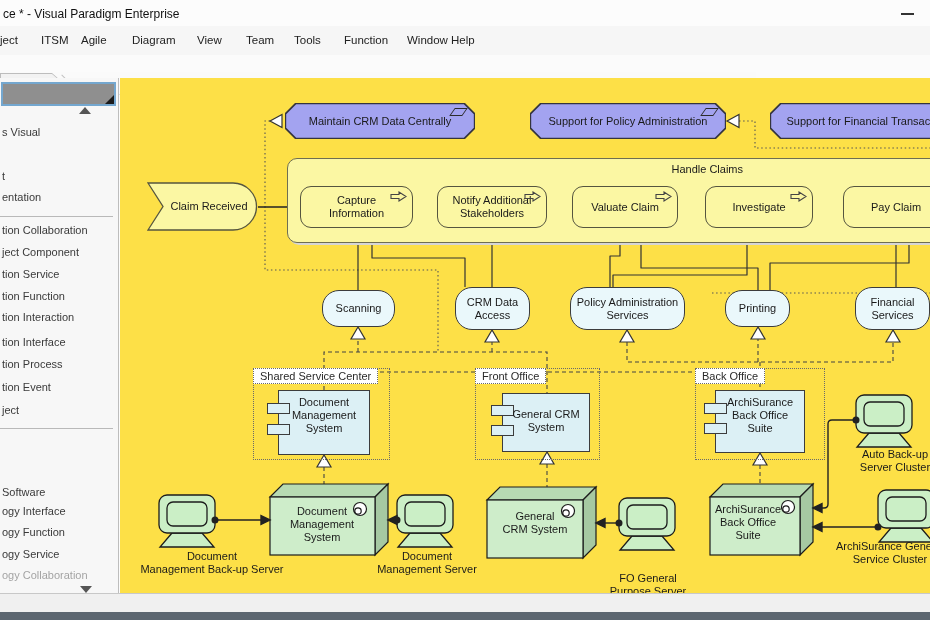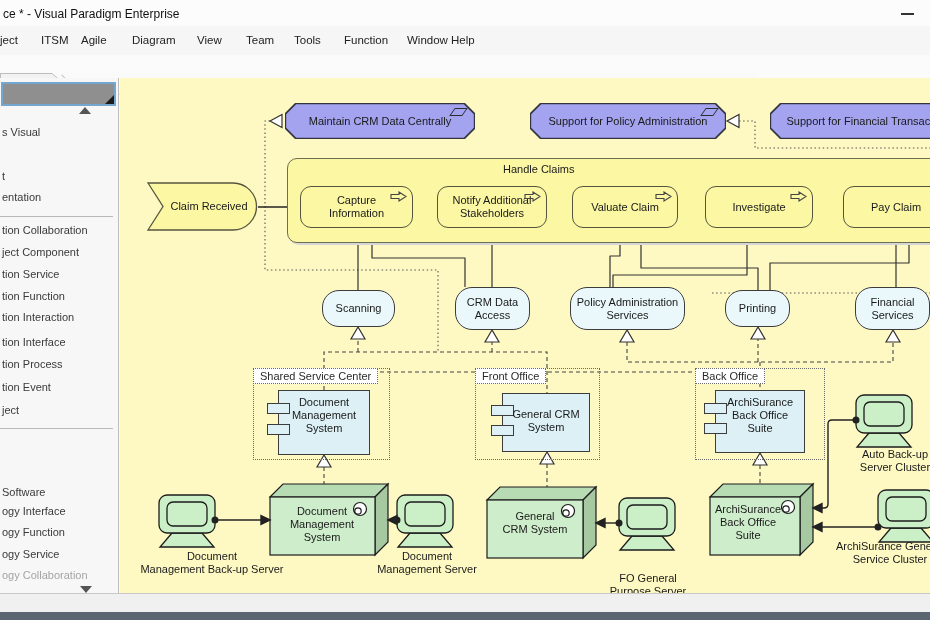--- a/index.html
+++ b/index.html
@@ -23,33 +23,33 @@
   
   #sidebar { position:absolute; left:0; top:78px; width:119px; height:515px; background:#f7f7f7; border-right:1px solid #bdbdbd; overflow:hidden; }
   #pal-header { position:absolute; left:1px; top:4px; width:115px; height:24px; background:#8f8f8f; border:2px solid #74a7cf; }
   #pal-header::after { content:""; position:absolute; right:0; bottom:0; border-left:9px solid transparent; border-bottom:9px solid #1c1c1c; }
   .pal-arrow-up { position:absolute; left:79px; top:29px; width:0; height:0; border-left:6px solid transparent; border-right:6px solid transparent; border-bottom:7px solid #555; }
   .pal-arrow-down { position:absolute; left:80px; top:508px; width:0; height:0; border-left:6px solid transparent; border-right:6px solid transparent; border-top:7px solid #555; }
   .pal-item { position:absolute; left:2px; font-size:11px; color:#3a3a3a; white-space:nowrap; }
   .pal-div { position:absolute; left:0; width:113px; border-top:1px solid #b9b9b9; }
 
   
-  #canvas { position:absolute; left:120px; top:78px; width:810px; height:515px; background:#fef9c3; overflow:hidden; }
+  #canvas { position:absolute; left:120px; top:78px; width:810px; height:515px; background:#fde047; overflow:hidden; }
   #statusbar { position:absolute; left:0; top:593px; width:930px; height:19px; background:#f0f0f0; border-top:1px solid #c8c8c8; }
   #taskstrip { position:absolute; left:0; top:612px; width:930px; height:8px; background:#5c6670; }
 
   
   .goal { position:absolute; height:36px; background:#34343e; display:flex; align-items:center; justify-content:center; }
   .goal, .goal::before { clip-path:polygon(10px 0,calc(100% - 10px) 0,100% 10px,100% calc(100% - 10px),calc(100% - 10px) 100%,10px 100%,0 calc(100% - 10px),0 10px); }
   .goal::before { content:""; position:absolute; inset:1.2px; background:#a3a3f0; }
   .goal span { position:relative; font-size:11px; color:#1a1a1a; white-space:nowrap; }
   .goal-icon { position:absolute; right:10px; top:5px; width:13px; height:8px; border:1.2px solid #2c2c2c; background:#a3a3f0; transform:skewX(-35deg); z-index:2; }
 
   .bpm-container { position:absolute; left:167px; top:80px; width:700px; height:85px; background:#fbf7a3; border:1.3px solid #6e6e52; border-radius:10px; box-shadow:2px 2px 0 #d6d6d6; }
-  .bpm-title { position:absolute; left:383px; top:85px; width:240px; text-align:left; font-size:11px; color:#1a1a1a; }
+  .bpm-title { position:absolute; left:383px; top:85px; width:240px; text-align:right; font-size:11px; color:#1a1a1a; }
   .proc { position:absolute; top:108px; height:42px; background:#fbf7a3; border:1.3px solid #55553f; border-radius:11px; display:flex; align-items:center; justify-content:center; text-align:center; font-size:11px; line-height:13px; color:#1a1a1a; }
   .proc-icon { position:absolute; right:5px; top:4px; }
 
   .svc { position:absolute; background:#eaf8fb; border:1.3px solid #3c3c3c; border-radius:17px; display:flex; align-items:center; justify-content:center; text-align:center; font-size:11px; line-height:13px; color:#1a1a1a; }
 
   .grp { position:absolute; top:290px; height:92px; border:1.3px dotted #6a6a6a; }
   .grp-label { position:absolute; left:-1px; top:-1px; border:1.3px dotted #6a6a6a; background:#fff; font-size:11px; color:#2a2a2a; padding:1px 6px; white-space:nowrap; }
 
   .comp { position:absolute; background:#dcf0f5; border:1.3px solid #3c3c3c; }
   .comp-label { position:absolute; text-align:center; font-size:11px; line-height:13px; color:#1a1a1a; }

